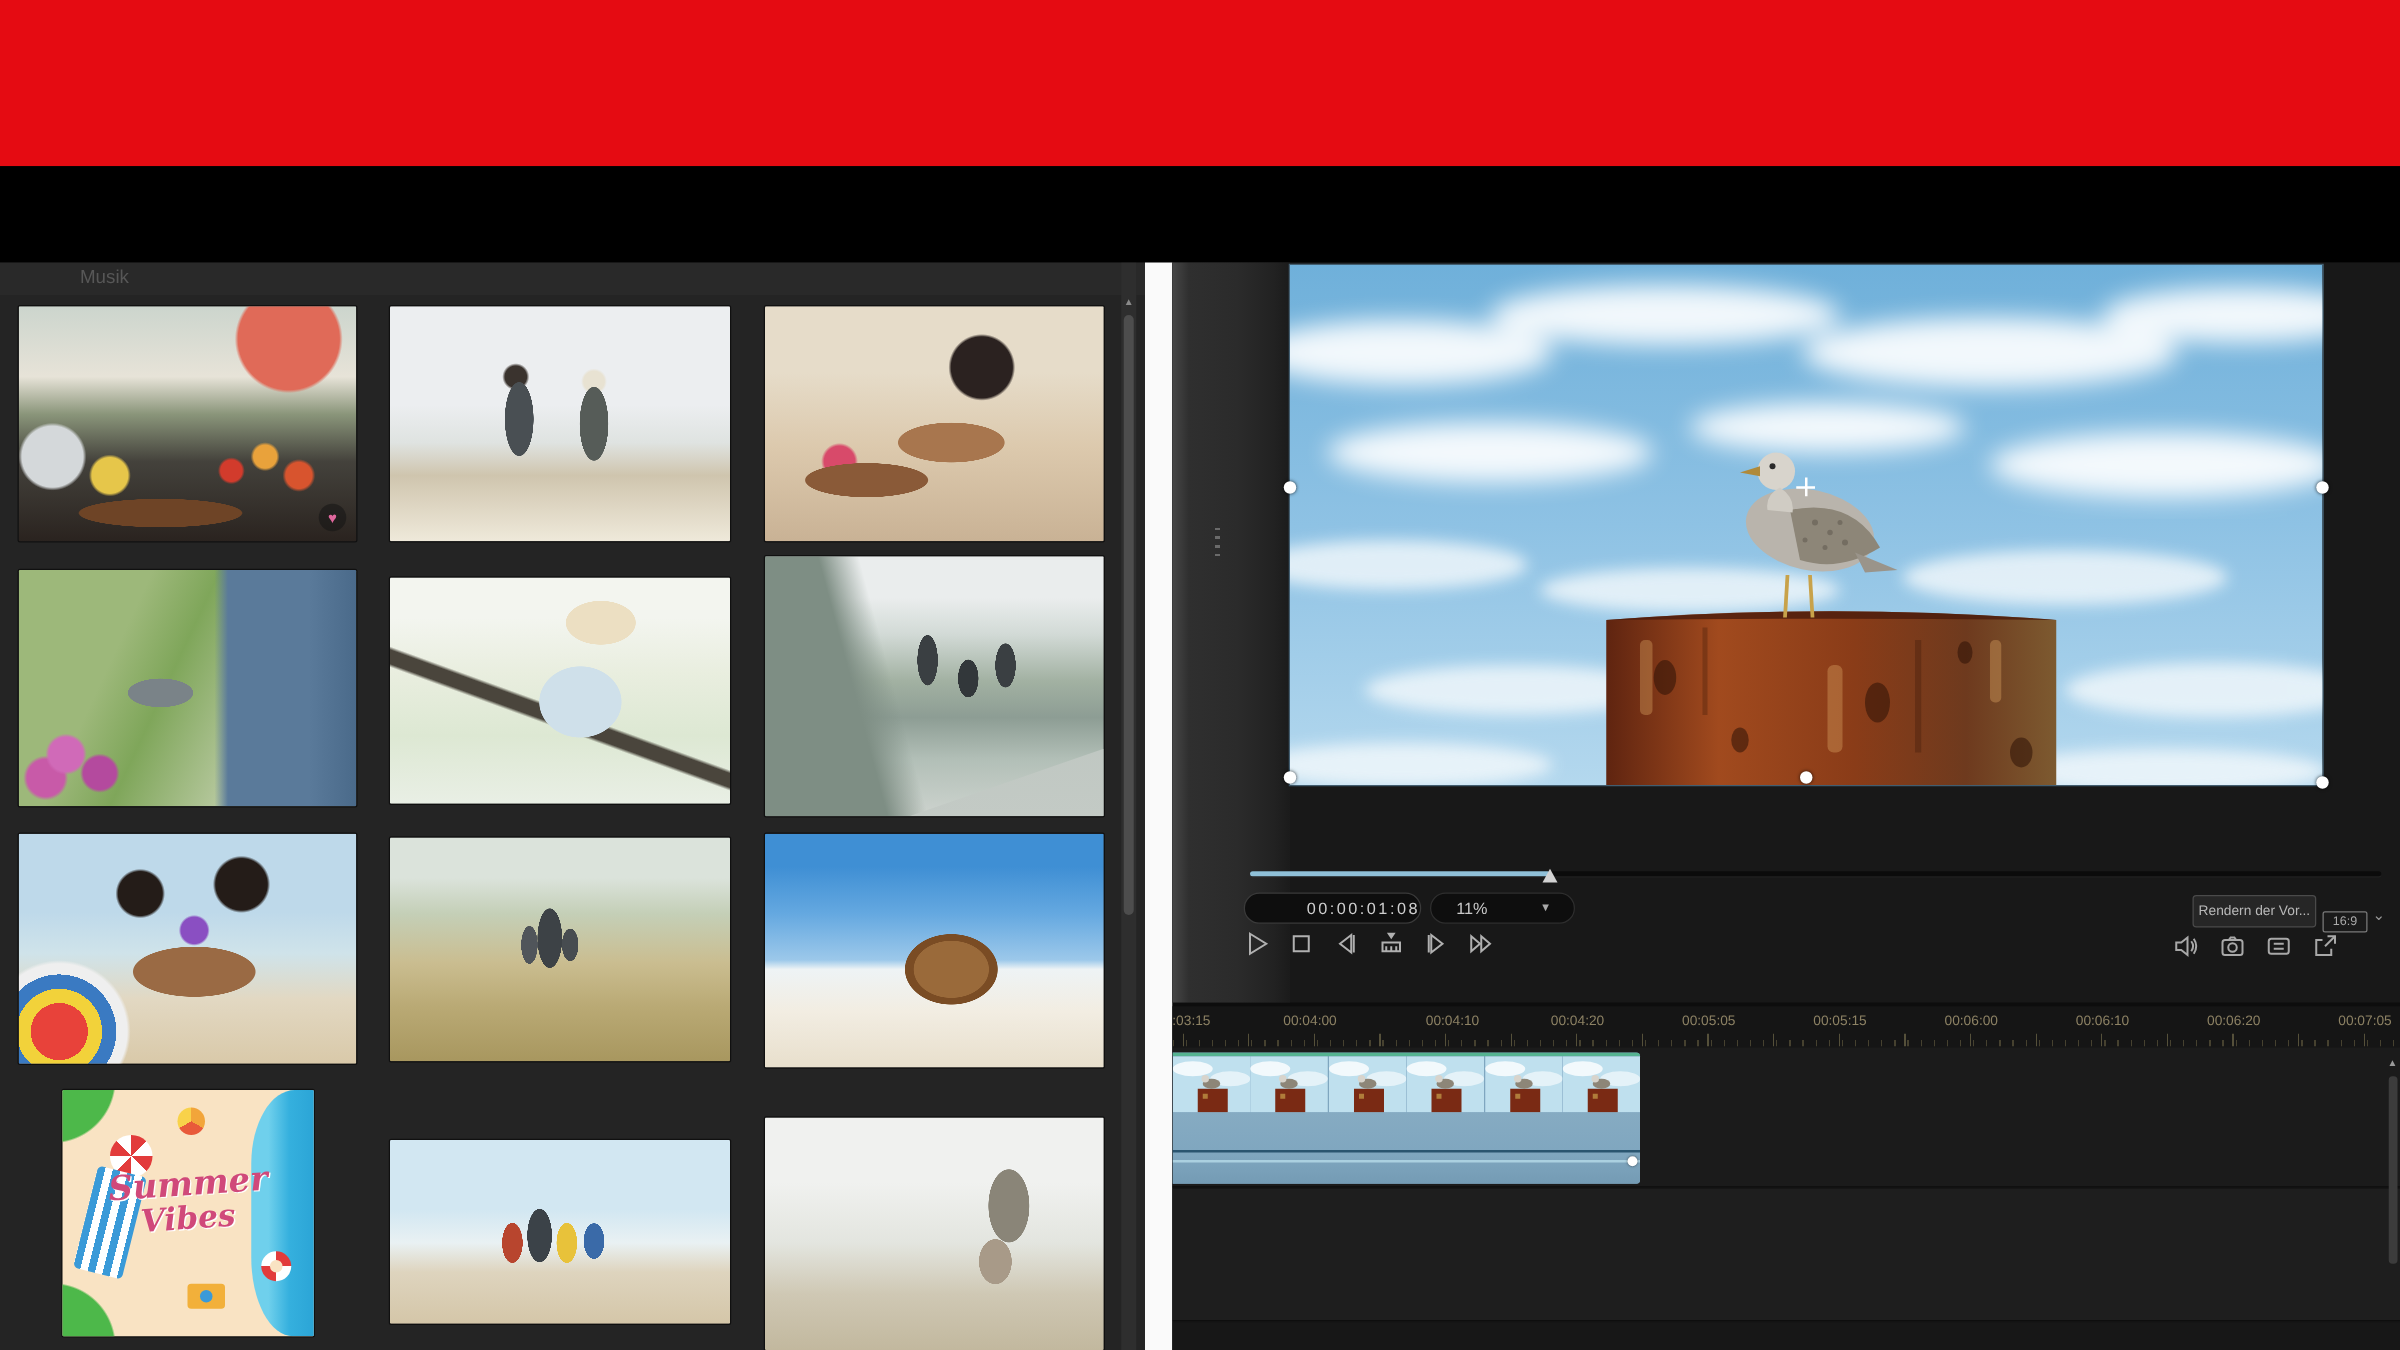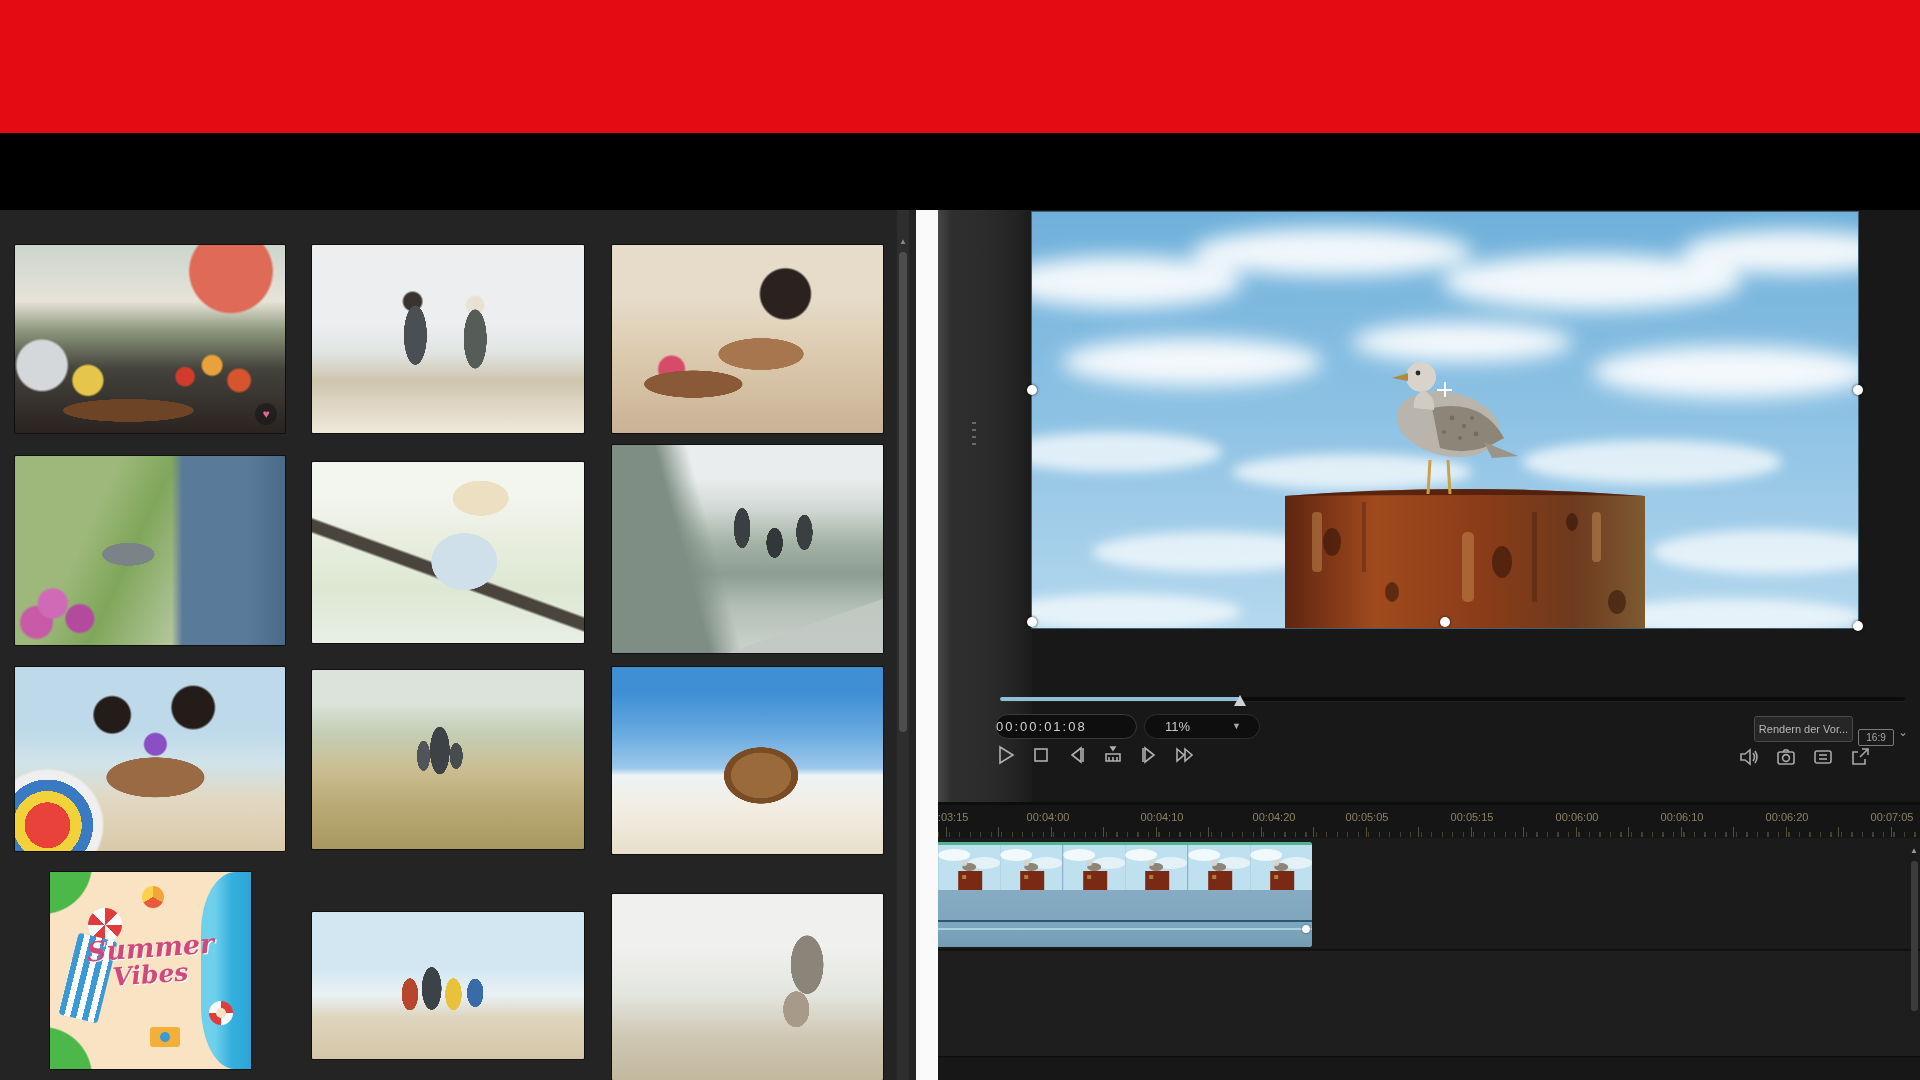--- a/index.html
+++ b/index.html
@@ -174,21 +174,21 @@
 
   .scrubber { position:absolute; left:62px; top:484px; width:905px; height:10px; }
   .scrub-track { position:absolute; left:0; top:3px; width:100%; height:4px; background:#0b0b0b;
     border-radius:2px; box-shadow:0 1px 0 rgba(255,255,255,.04); }
   .scrub-prog { position:absolute; left:0; top:3px; width:240px; height:4px; background:#8fc0d8; border-radius:2px; }
   .scrub-head { position:absolute; left:234px; top:1px; width:0; height:0;
     border-left:6px solid rgba(0,0,0,0); border-right:6px solid rgba(0,0,0,0); border-bottom:11px solid #d2d2d2; }
 
   .tc { position:absolute; left:57px; top:504px; width:142px; height:25px; background:#0e0e0e;
     border:1px solid #3a3a3a; border-radius:13px; color:#cfcfcf; font-size:13px; letter-spacing:2px;
-    text-align:left; line-height:23px; }
+    text-align:right; line-height:23px; }
   .zoomsel { position:absolute; left:206px; top:504px; width:116px; height:25px; background:#0e0e0e;
     border:1px solid #2e2e2e; border-radius:13px; color:#c8c8c8; font-size:13px; line-height:23px; }
   .zoomsel .zl { position:absolute; left:20px; }
   .zoomsel .caret { position:absolute; right:18px; top:0; font-size:9px; color:#aaa; }
 
   .render-btn { position:absolute; left:816px; top:506px; width:99px; height:26px; background:#262626;
     border:1px solid #4a4a4a; border-radius:3px; color:#b8b8b8; font-size:11px;
     font-family:"Liberation Sans", sans-serif; white-space:nowrap; overflow:hidden; }
   .ratio { position:absolute; left:920px; top:519px; width:36px; height:17px; border:1px solid #7a7a7a;
     border-radius:2px; color:#aaa; font-size:10px; text-align:center; line-height:15px; background:#1a1a1a; }
@@ -238,20 +238,23 @@
 </style>
 </head>
 <body>
 
 <div class="screen">
 
   <div class="top-red"></div>
   <div class="top-black"></div>
 
   <div class="media-panel">
+    <div class="media-header">
+      <span>Musik</span>
+    </div>
 
     <div class="thumb t-bbq">
       <span class="fav">♥</span>
     </div>
     <div class="thumb t-dance"></div>
     <div class="thumb t-lying"></div>
 
     <div class="thumb t-watering"></div>
     <div class="thumb t-sunhat"></div>
     <div class="thumb t-lakejump"></div>
@@ -468,21 +471,21 @@
             </svg>
         </div>
       </div>
     </div>
 
     <div class="timeline-panel">
       <div class="ruler">
         <span class="rlabel" style="left:9px">00:03:15</span>
         <span class="rlabel" style="left:110px">00:04:00</span>
         <span class="rlabel" style="left:224px">00:04:10</span>
-        <span class="rlabel" style="left:336px">00:04:20</span>
+        <span class="rlabel" style="left:324px">00:04:20</span>
         <span class="rlabel" style="left:429px">00:05:05</span>
         <span class="rlabel" style="left:534px">00:05:15</span>
         <span class="rlabel" style="left:639px">00:06:00</span>
         <span class="rlabel" style="left:744px">00:06:10</span>
         <span class="rlabel" style="left:849px">00:06:20</span>
         <span class="rlabel" style="left:954px">00:07:05</span>
         <div class="ticks-minor"></div>
         <div class="ticks-major"></div>
       </div>
 

